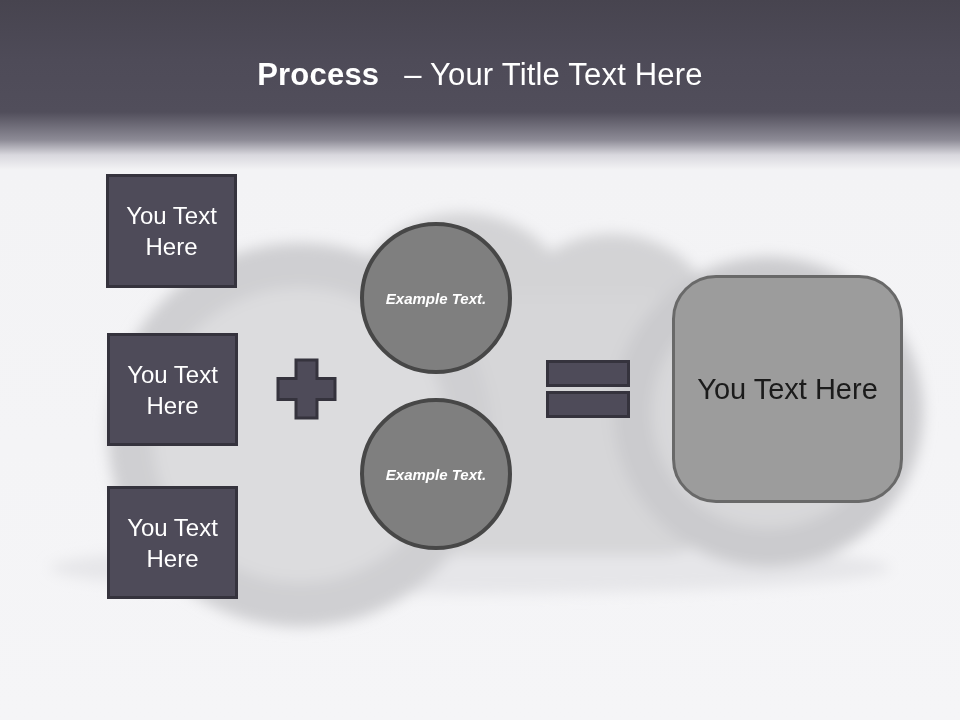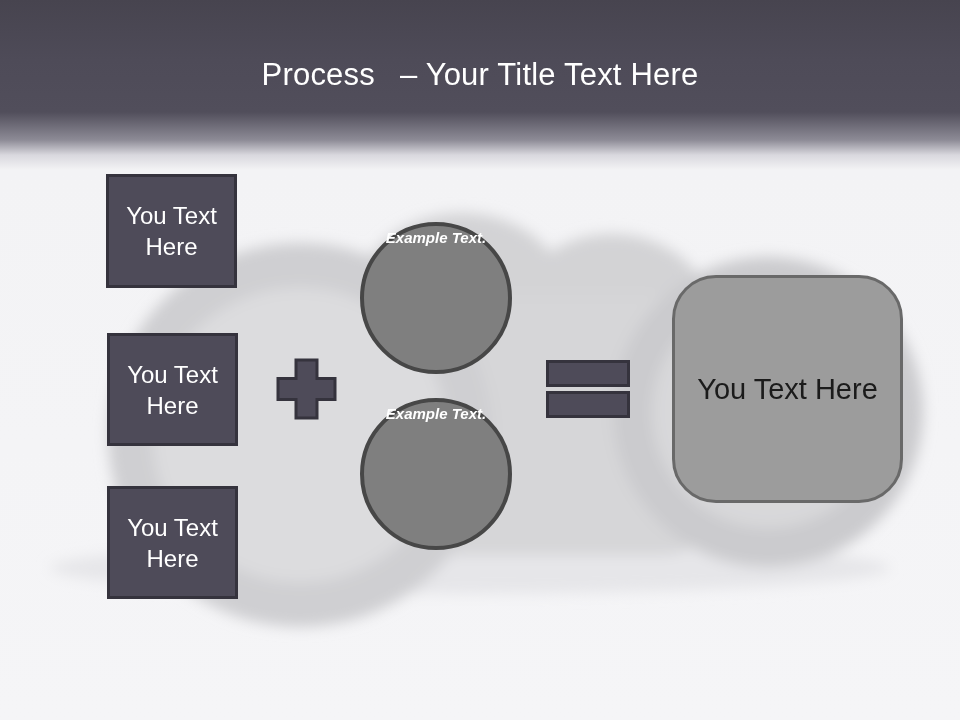--- a/index.html
+++ b/index.html
@@ -11,21 +11,21 @@
     background:linear-gradient(to bottom,
       #47444f 0px, #4e4b58 60px, #514e5b 112px,
       #8d8b96 140px, #d9d8de 155px, #f3f3f5 170px, #f5f5f7 720px);
   }
   
   .title{
     position:absolute;top:55px;left:0;width:100%;
     text-align:center;color:#ffffff;font-size:31px;line-height:40px;
     letter-spacing:.2px;
   }
-  .title .t-bold{font-weight:400;}
+  .title .t-bold{font-weight:700;}
   .title .t-rest{font-weight:400;margin-left:25px;}
   
   .backdrop{position:absolute;left:0;top:0;width:960px;height:720px;}
   
   .ybox{
     position:absolute;width:131px;height:114px;box-sizing:border-box;
     background:#4e4b59;border:3px solid #35333d;
     display:flex;align-items:center;justify-content:center;
   }
   .ybox .lbl{
@@ -36,21 +36,21 @@
   #ybox2{left:107px;top:333px;height:113px;}
   #ybox3{left:107px;top:486px;height:113px;}
   
   .op{position:absolute;}
   #plus-op{left:275px;top:357px;}
   #equals-op{left:546px;top:360px;}
   
   .ecircle{
     position:absolute;width:152px;height:152px;box-sizing:border-box;
     background:#7f7f7f;border:4px solid #474747;border-radius:50%;
-    display:flex;justify-content:center;
+    display:flex;align-items:center;justify-content:center;
   }
   #ecircle1{left:360px;top:222px;}
   #ecircle2{left:360px;top:398px;}
   .ecircle .lbl{
     color:#ffffff;font-size:15px;font-weight:700;font-style:italic;
     line-height:23px;text-align:center;width:110px;
   }
   
   .result{
     position:absolute;left:672px;top:275px;width:231px;height:228px;

